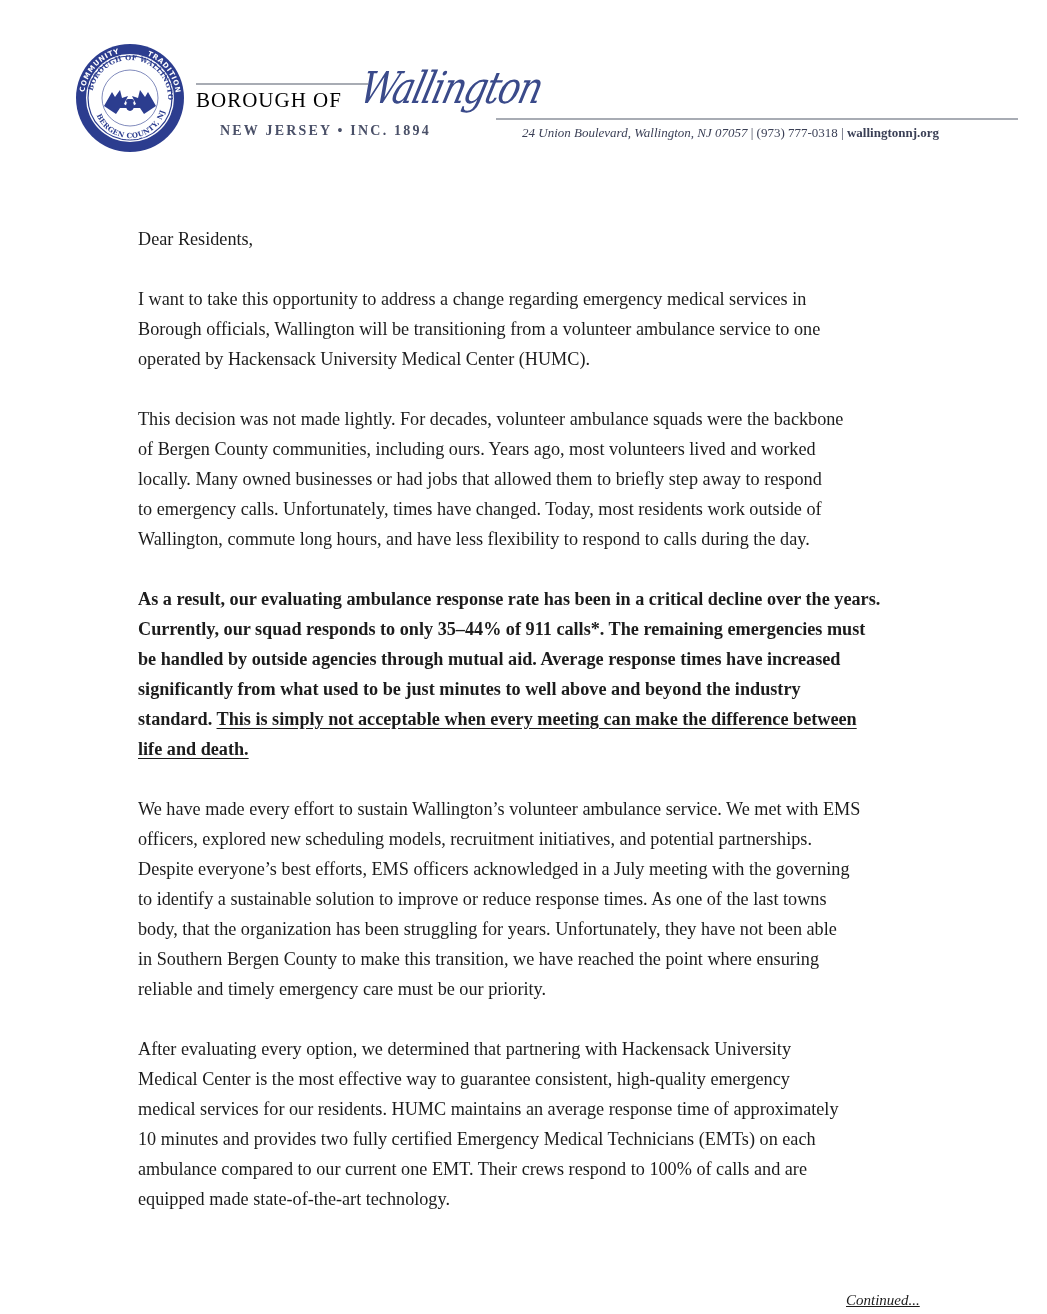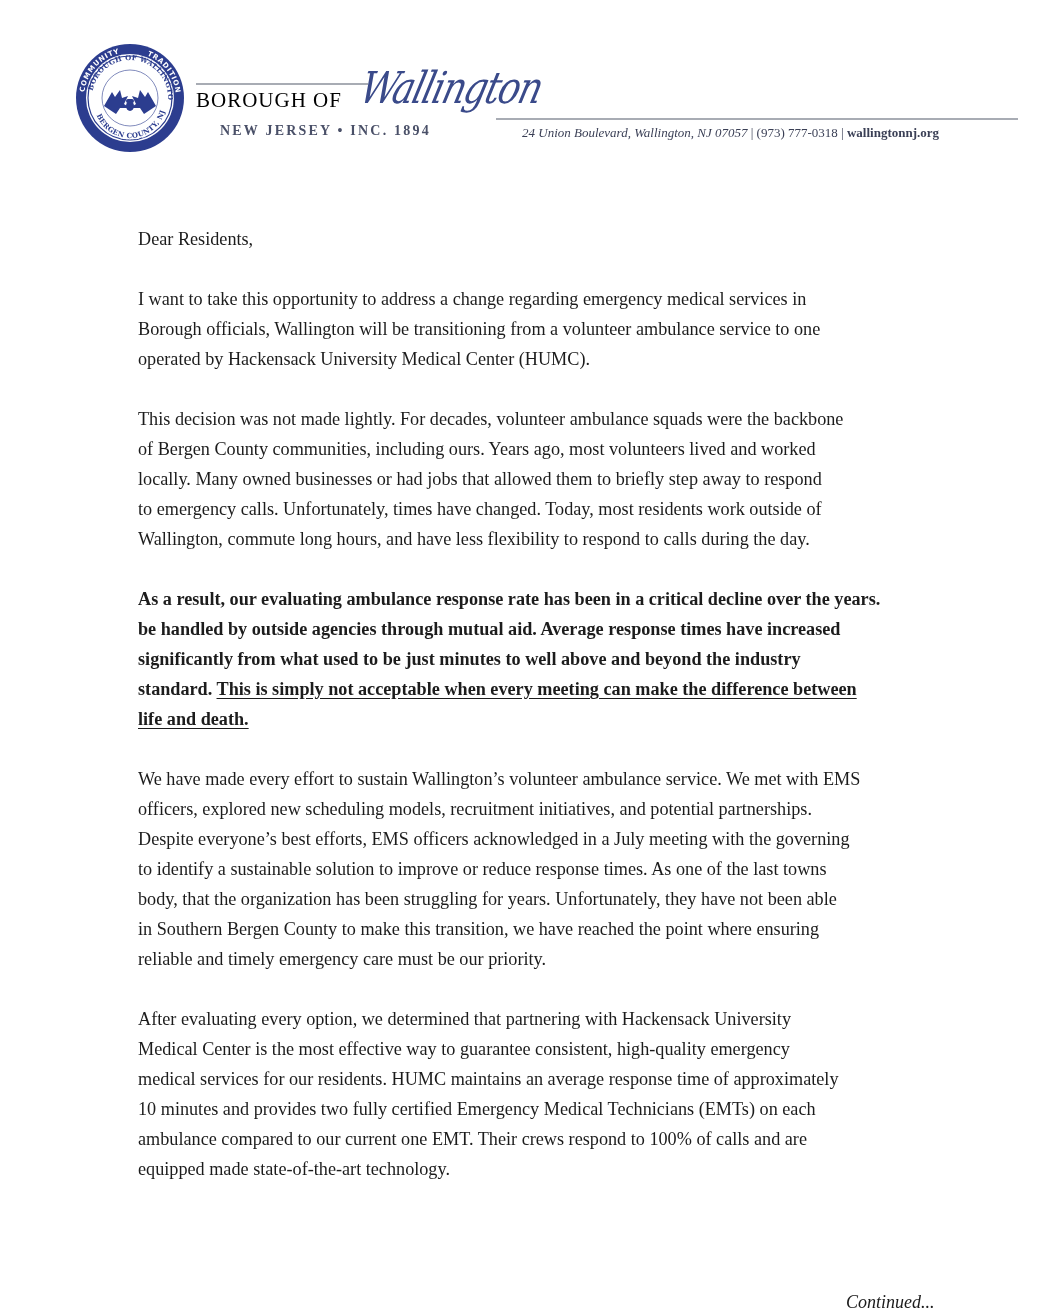--- a/index.html
+++ b/index.html
@@ -109,23 +109,24 @@
     }
     .para.bold .line { font-weight: bold; }
     .underlined {
       text-decoration: underline;
       text-underline-offset: 3px;
     }
     .continued {
       position: absolute;
       left: 846px;
       top: 1292px;
-      font-size: 18px;
+      font-size: 15px;
       font-style: italic;
       color: #1c1c1c;
+      text-decoration: underline;
     }
   </style>
 </head>
 <body>
 
 <div class="letterhead">
   <svg class="seal" viewBox="0 0 112 112">
     <circle cx="56" cy="56" r="54" fill="#2c3d8f"></circle>
     <circle cx="56" cy="56" r="44" fill="#ffffff"></circle>
     <circle cx="56" cy="56" r="42" fill="none" stroke="#2c3d8f" stroke-width="1.2"></circle>
@@ -181,20 +182,21 @@
   <p class="para">
     <span class="line">This decision was not made lightly. For decades, volunteer ambulance squads were the backbone</span>
     <span class="line">of Bergen County communities, including ours. Years ago, most volunteers lived and worked</span>
     <span class="line">locally. Many owned businesses or had jobs that allowed them to briefly step away to respond</span>
     <span class="line">to emergency calls. Unfortunately, times have changed. Today, most residents work outside of</span>
     <span class="line">Wallington, commute long hours, and have less flexibility to respond to calls during the day.</span>
   </p>
 
   <p class="para bold">
     <span class="line">As a result, our evaluating ambulance response rate has been in a critical decline over the years.</span>
+    <span class="line">Currently, our squad responds to only 35–44% of 911 calls*. The remaining emergencies must</span>
     <span class="line">be handled by outside agencies through mutual aid. Average response times have increased</span>
     <span class="line">significantly from what used to be just minutes to well above and beyond the industry</span>
     <span class="line"><span>standard. </span><span class="underlined">This is simply not acceptable when every meeting can make the difference between</span></span>
     <span class="line"><span class="underlined">life and death.</span></span>
   </p>
 
   <p class="para">
     <span class="line">We have made every effort to sustain Wallington’s volunteer ambulance service. We met with EMS</span>
     <span class="line">officers, explored new scheduling models, recruitment initiatives, and potential partnerships.</span>
     <span class="line">Despite everyone’s best efforts, EMS officers acknowledged in a July meeting with the governing</span>

